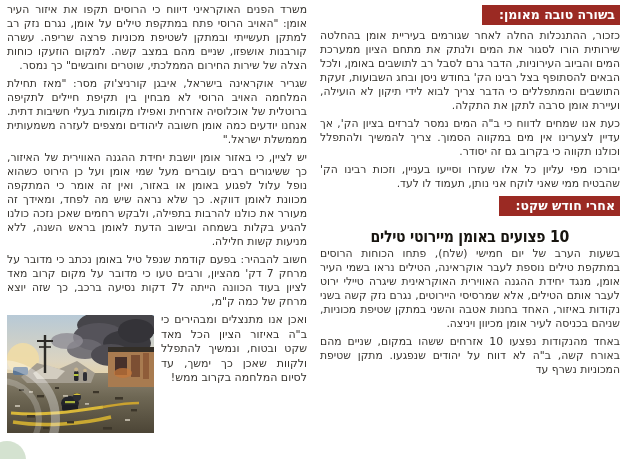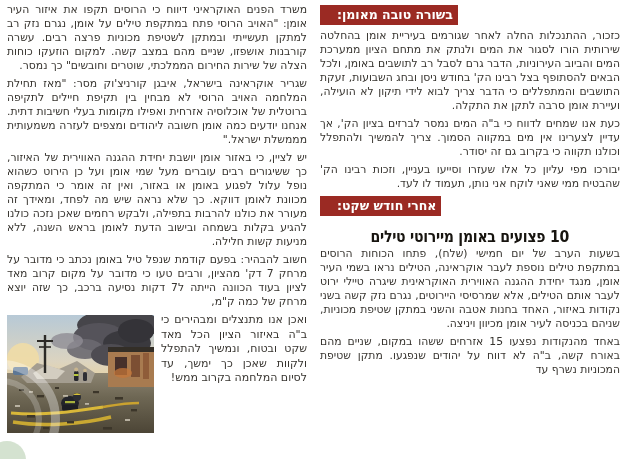--- a/index.html
+++ b/index.html
@@ -17,21 +17,21 @@
   .col  { width:300px; flex:0 0 300px; }
 
   p.body {
     font-size:10.8px;
     line-height:14px;
     text-align:justify;
     color:#37342f;
     margin:0 0 4px 0;
   }
 
-  .badge-row { text-align:left; margin:1px 0 4px 0; }
+  .badge-row { text-align:right; margin:1px 0 4px 0; }
   .badge {
     display:inline-block;
     background:#9b2a23;
     color:#ffffff;
     font-weight:bold;
     font-size:12.5px;
     line-height:17px;
     padding:1px 5px 2px 17px;
   }
   .badge-row.second { }
@@ -114,25 +114,25 @@
       <p class="body">כעת אנו שמחים לדווח כי ב"ה המים נמסר לברזים בציון הק', אך עדיין לצערינו אין מים במקווה הסמוך. צריך להמשיך ולהתפלל וכולנו תקווה כי בקרוב גם זה יסודר.</p>
       <p class="body">יבורכו מפי עליון כל אלו שעזרו וסייעו בעניין, וזכות רבינו הק' שהבטיח ממי שאני לוקח אני נותן, תעמוד לו לעד.</p>
 
       <div class="badge-row second">
         <span class="badge">אחרי חודש שקט:</span>
       </div>
       <h2 class="headline h-short">
         <span>10 פצועים באומן מיירוטי טילים</span>
       </h2>
       <p class="body">בשעות הערב של יום חמישי (שלח), פתחו הכוחות הרוסים במתקפת טילים נוספת לעבר אוקראינה, הטילים נראו בשמי העיר אומן, מנגד יחידת ההגנה האווירית האוקראינית שיגרה טיילי ירוט לעבר אותם הטילים, אלא שמרסיסי היירוטים, נגרם נזק קשה בשני נקודות באיזור, האחד בחנות אטבה והשני במתקן שטיפת מכוניות, שניהם בכניסה לעיר אומן מכיוון ויניצה.</p>
-      <p class="body">באחד מהנקודות נפצעו 15 אזרחים ששהו במקום, שניים מהם באורח קשה, ב"ה לא דווח על יהודים שנפגעו. מתקן שטיפת המכוניות נשרף עד</p>
+      <p class="body">באחד מהנקודות נפצעו 10 אזרחים ששהו במקום, שניים מהם באורח קשה, ב"ה לא דווח על יהודים שנפגעו. מתקן שטיפת המכוניות נשרף עד</p>
     </section>
 
     <section class="col">
-      <p class="body">משרד הפנים האוקראיני דיווח כי הרוסים תקפו את איזור העיר אומן: "האויב הרוסי פתח במתקפת טילים על אומן, נגרם נזק רב למתקן תעשייתי ובמתקן לשטיפת מכוניות פרצה רבים. עשרה קורבנות אושפזו, שניים מהם במצב קשה. למקום הוזעקו כוחות הצלה של שירות החירום הממלכתי, שוטרים וחובשים" כך נמסר.</p>
+      <p class="body">משרד הפנים האוקראיני דיווח כי הרוסים תקפו את איזור העיר אומן: "האויב הרוסי פתח במתקפת טילים על אומן, נגרם נזק רב למתקן תעשייתי ובמתקן לשטיפת מכוניות פרצה שריפה. עשרה קורבנות אושפזו, שניים מהם במצב קשה. למקום הוזעקו כוחות הצלה של שירות החירום הממלכתי, שוטרים וחובשים" כך נמסר.</p>
       <p class="body">שגריר אוקראינה בישראל, איבגן קורניצ'וק מסר: "מאז תחילת המלחמה האויב הרוסי לא מבחין בין תקיפת חיילים לתקיפה ברוטלית של אוכלוסיה אזרחית ואפילו מקומות בעלי חשיבות דתית. אנחנו יודעים כמה אומן חשובה ליהודים ומצפים לעזרה משמעותית מממשלת ישראל."</p>
       <p class="body">יש לציין, כי באזור אומן יושבת יחידת ההגנה האווירית של האיזור, כך ששיגורים רבים עוברים מעל שמי אומן ועל כן הירוט כשהוא נופל עלול לפגוע באומן או באזור, ואין זה אומר כי המתקפה מכוונת לאומן דווקא. כך שלא נראה שיש מה לפחד, ומאידך זה מעורר את כולנו להרבות בתפילה, ולבקש רחמים שאכן נזכה כולנו להגיע בקלות בשמחה ובישוב הדעת לאומן בראש השנה, ללא מניעות קשות חלילה.</p>
       <p class="body">חשוב להבהיר: בפעם קודמת שנפל טיל באומן נכתב כי מדובר על מרחק 7 דק' מהציון, ורבים טעו כי מדובר על מקום קרוב מאד לציון בעוד הכוונה הייתה ל7 דקות נסיעה ברכב, כך שזה יוצא מרחק של כמה ק"מ,</p>
 
       <div class="photo-block">
         <figure class="photo">
           <svg viewBox="0 0 147 118" width="147" height="118" preserveAspectRatio="none">
             <defs>
               <linearGradient id="sky" x1="0" y1="0" x2="0" y2="1">
                 <stop offset="0" stop-color="#b7c9d6"></stop>

